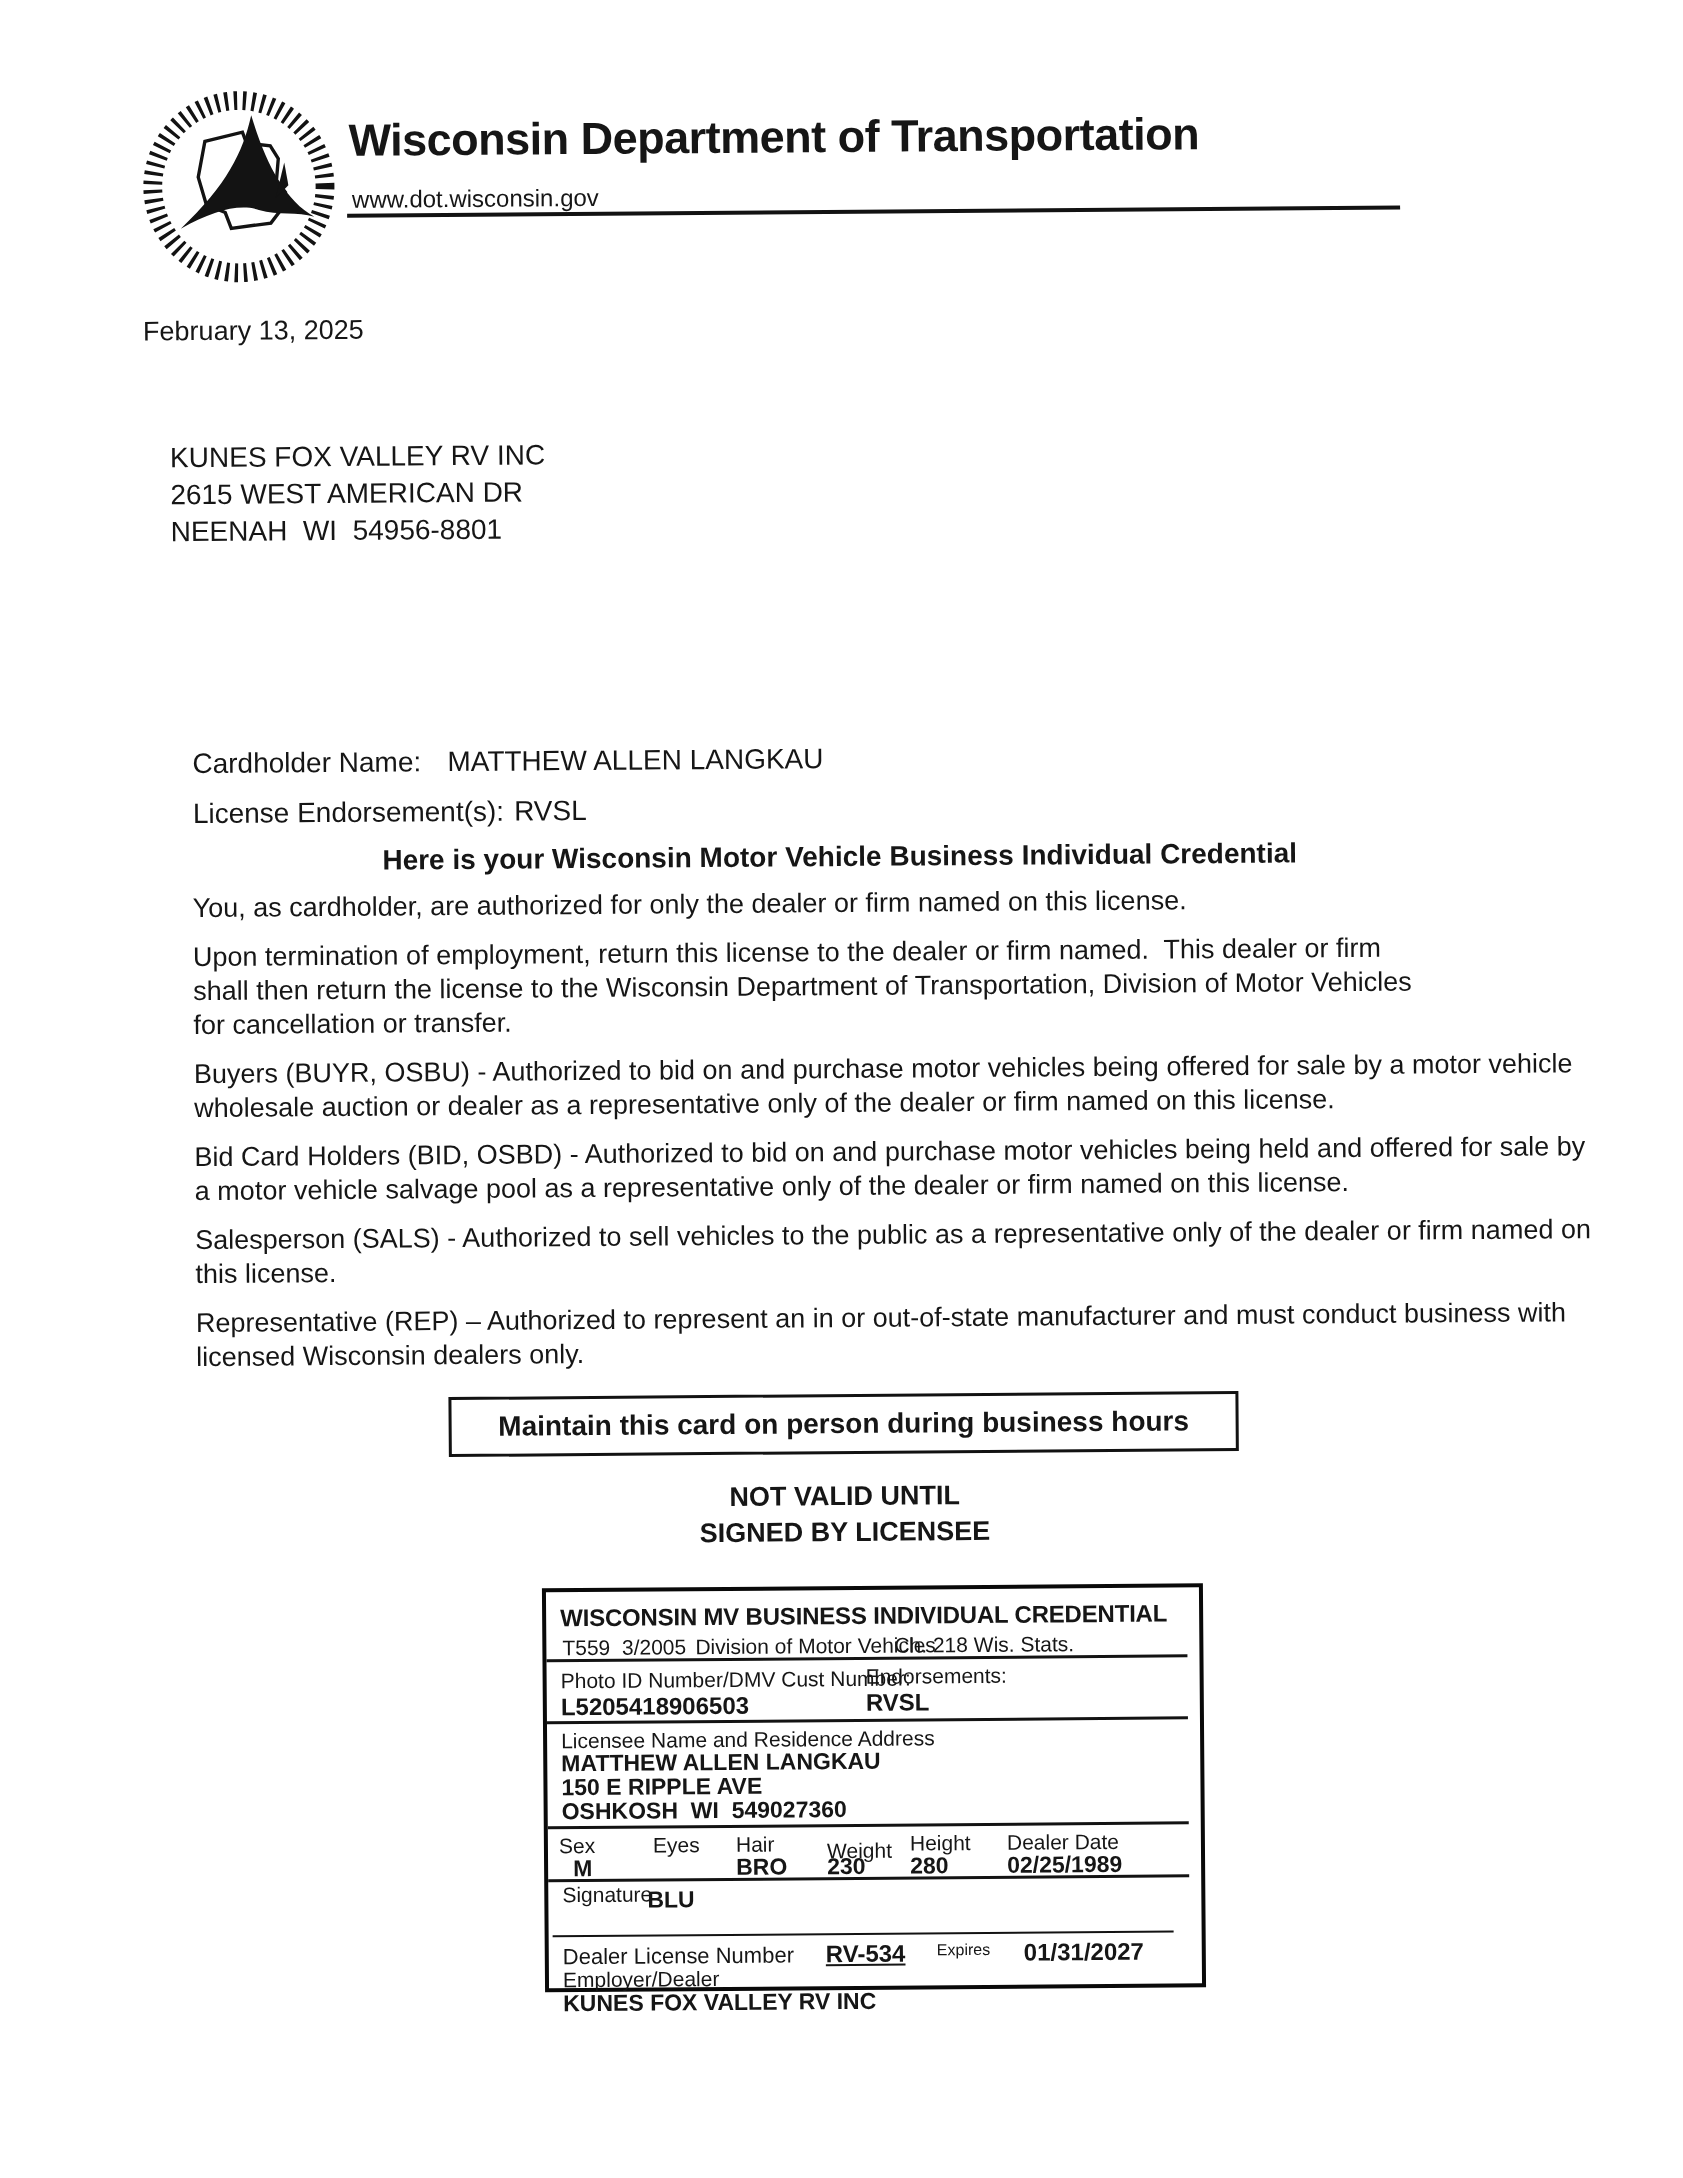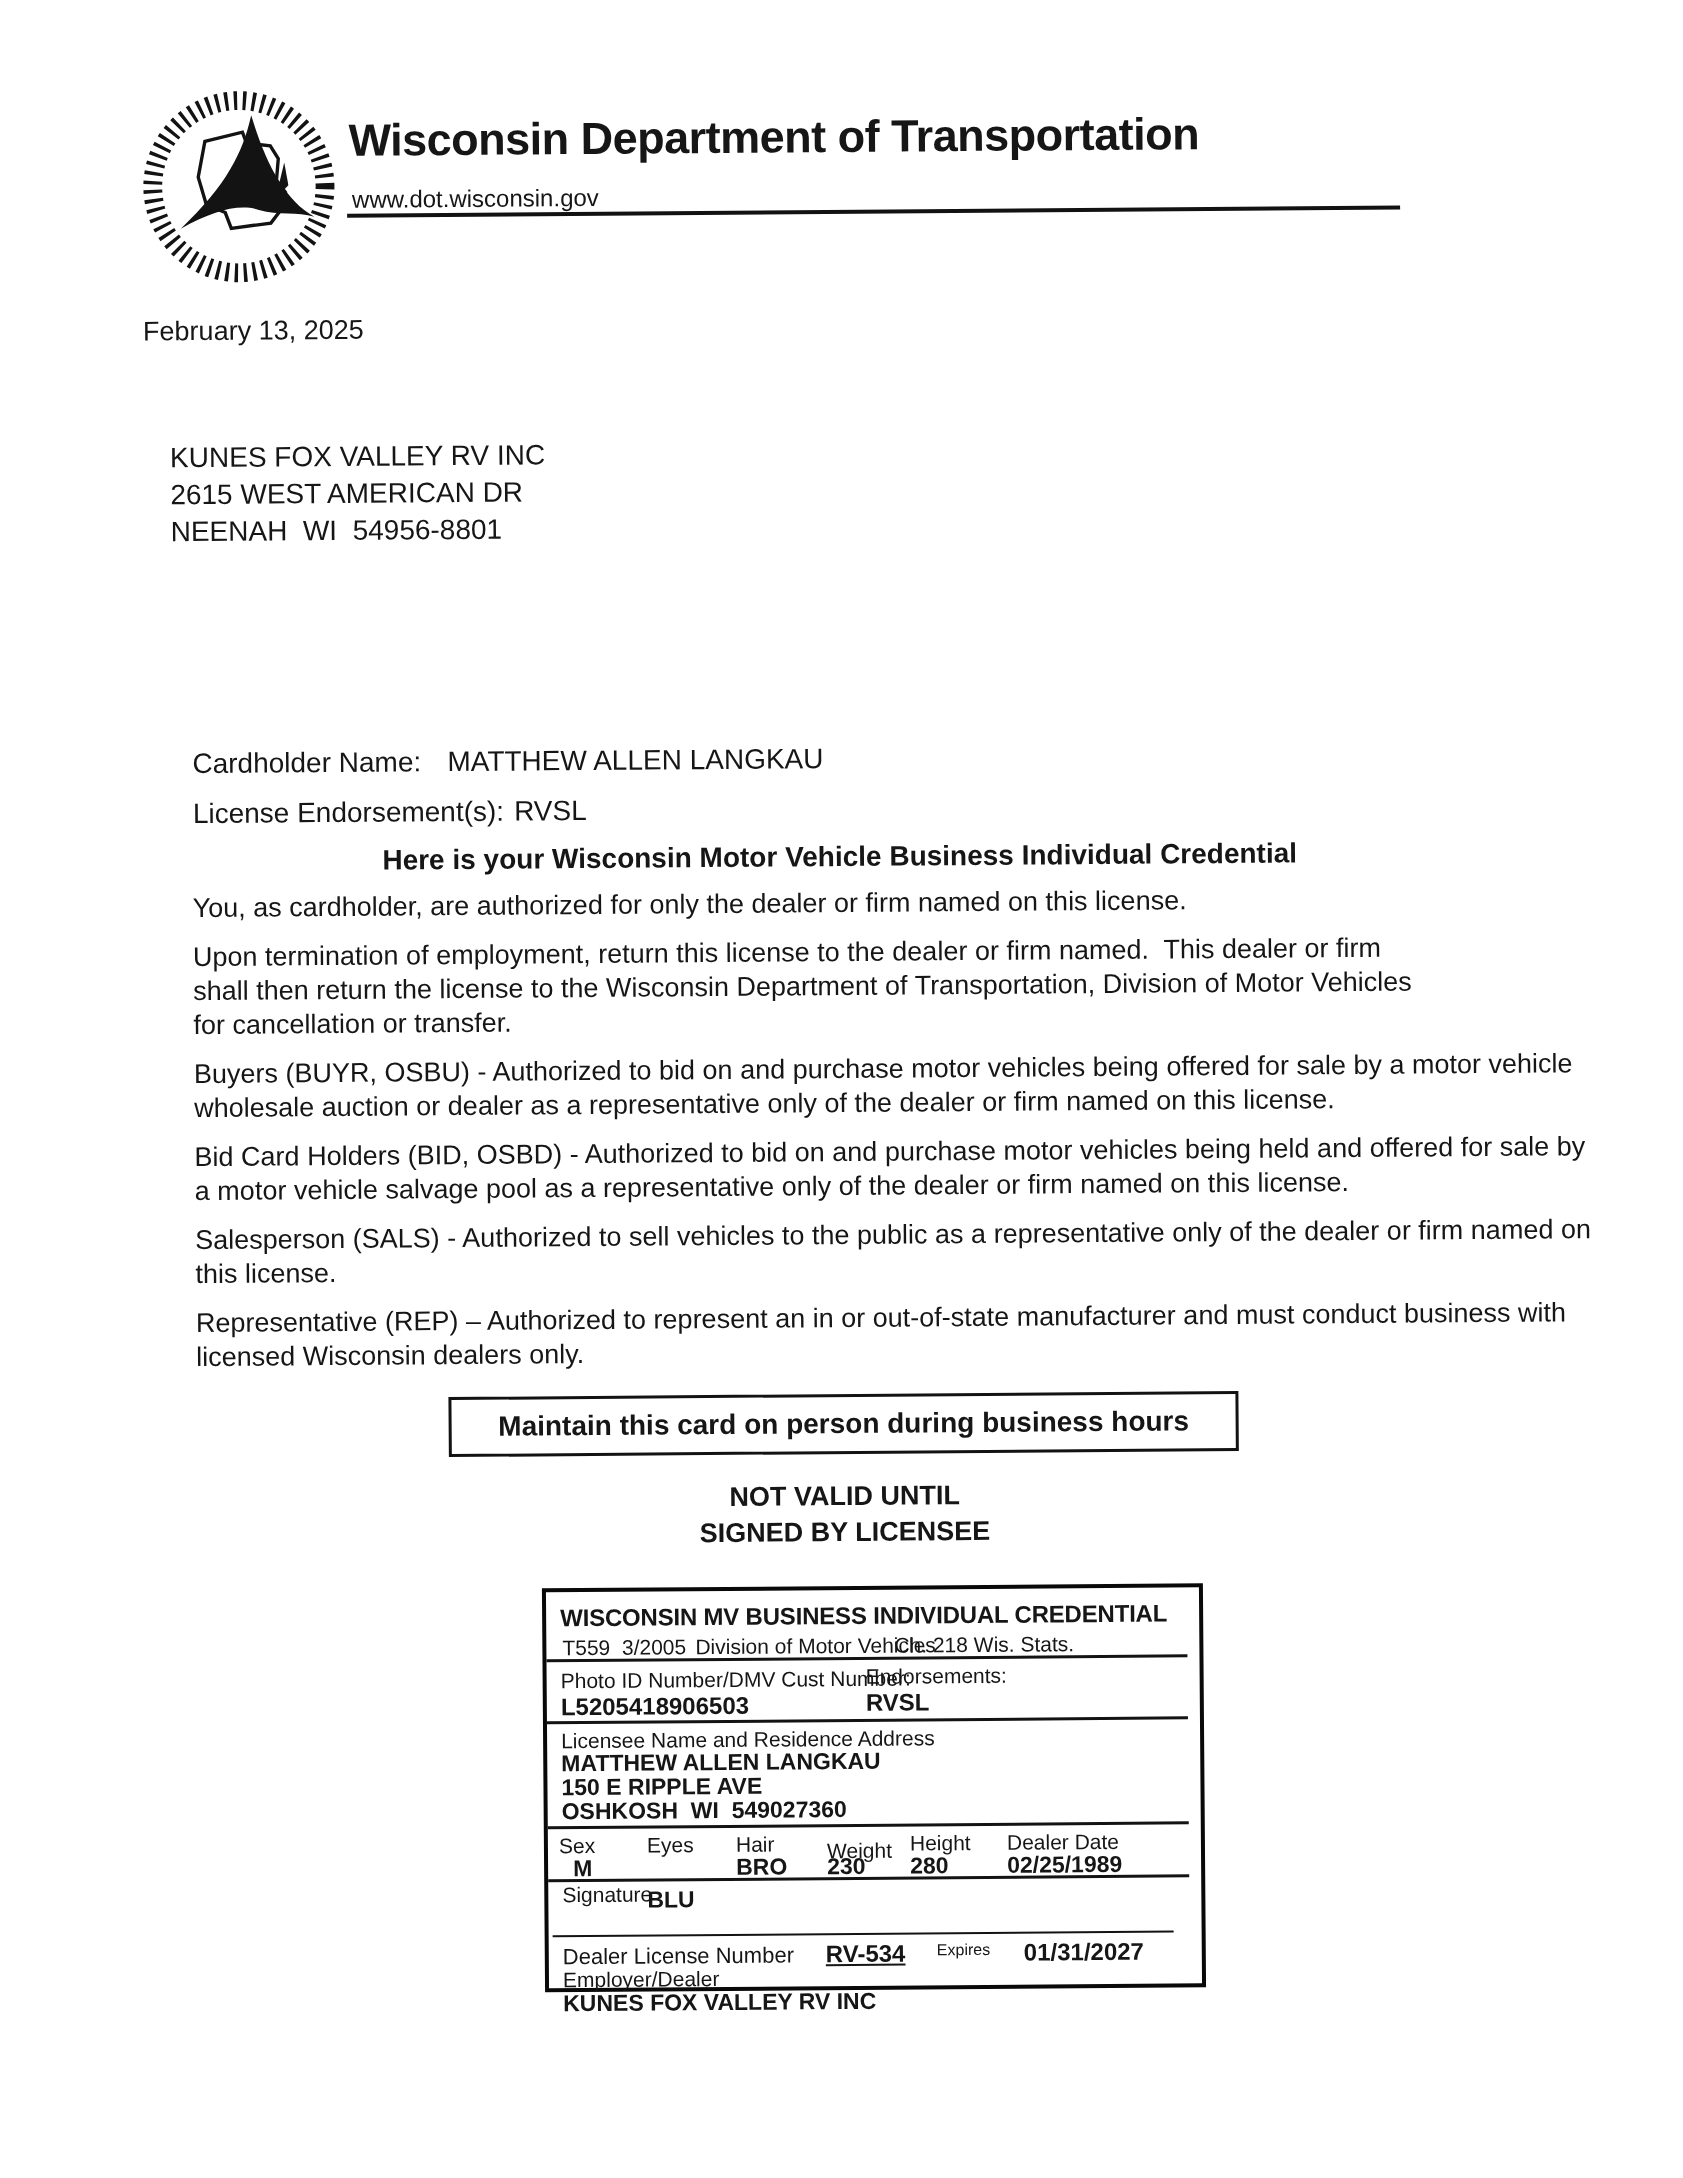--- a/index.html
+++ b/index.html
@@ -112,21 +112,21 @@
       <div class="abs c-val-lg" style="left:319px;top:99px;">RVSL</div>
       <div class="abs c-line" style="top:129px;"></div>
 
       <div class="abs c-lbl" style="left:14px;top:137px;">Licensee Name and Residence Address</div>
       <div class="abs c-val" style="left:14px;top:158px;">MATTHEW ALLEN LANGKAU</div>
       <div class="abs c-val" style="left:14px;top:182px;">150 E RIPPLE AVE</div>
       <div class="abs c-val pre" style="left:14px;top:206px;">OSHKOSH  WI  549027360</div>
       <div class="abs c-line" style="top:234px;"></div>
 
       <div class="abs c-lbl" style="left:11px;top:242px;">Sex</div>
-      <div class="abs c-lbl" style="left:99px;top:242px;">Eyes</div>
+      <div class="abs c-lbl" style="left:105px;top:242px;">Eyes</div>
       <div class="abs c-lbl" style="left:188px;top:242px;">Hair</div>
       <div class="abs c-lbl" style="left:279px;top:242px;margin-top:7px;">Weight</div>
       <div class="abs c-lbl" style="left:362px;top:242px;">Height</div>
       <div class="abs c-lbl" style="left:459px;top:242px;">Dealer Date</div>
 
       <div class="abs c-val" style="left:25px;top:263px;">M</div>
       <div class="abs c-val" style="left:99px;top:263px;margin-top:32px;">BLU</div>
       <div class="abs c-val" style="left:188px;top:263px;">BRO</div>
       <div class="abs c-val" style="left:279px;top:263px;">230</div>
       <div class="abs c-val" style="left:362px;top:263px;">280</div>

